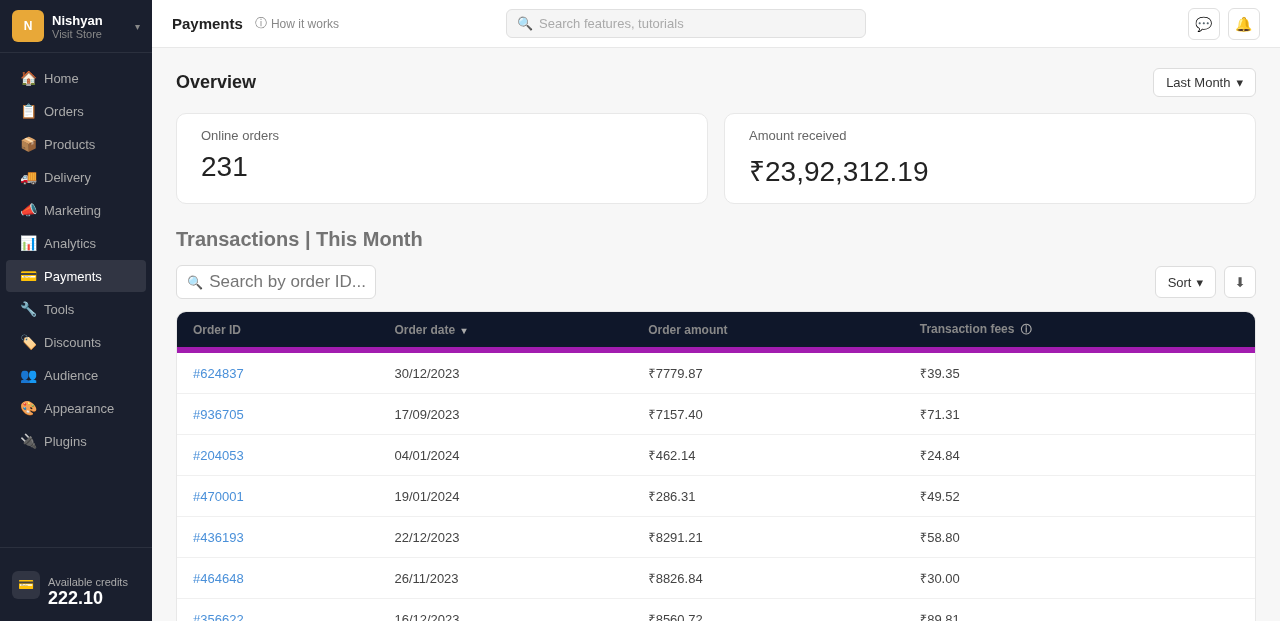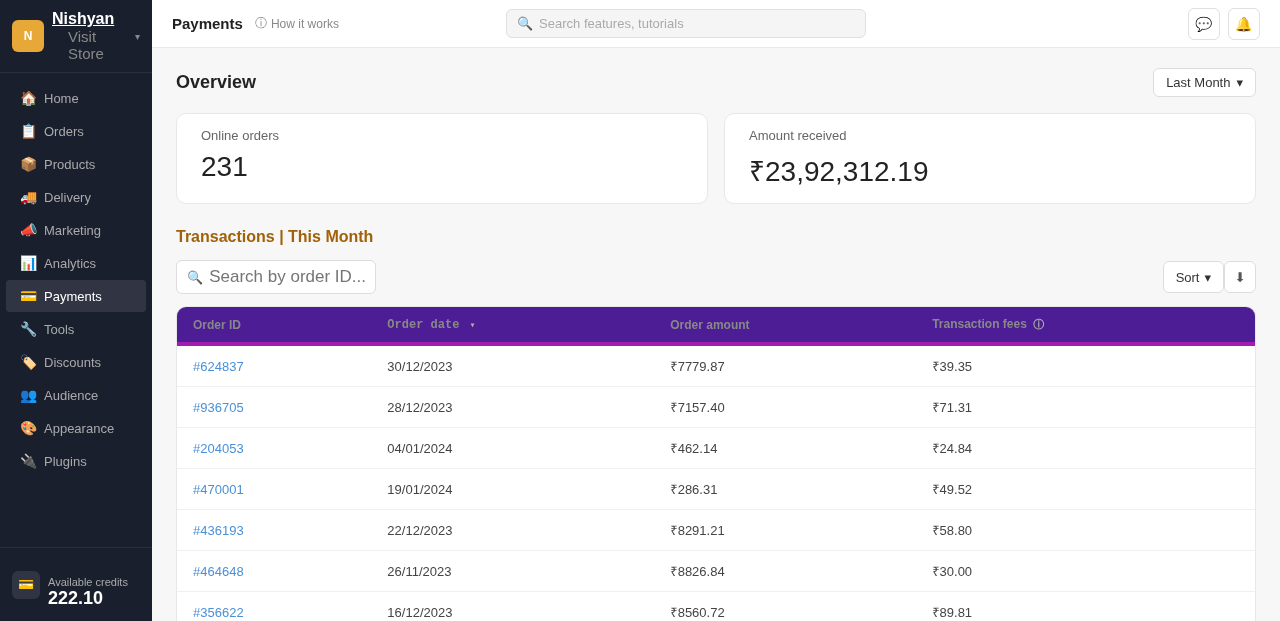--- a/index.html
+++ b/index.html
@@ -29,22 +29,22 @@
       background: #e8a838;
       border-radius: 6px;
       display: flex;
       align-items: center;
       justify-content: center;
       font-weight: bold;
       color: white;
       font-size: 12px;
     }
     .brand-text { flex: 1; }
-    .brand-name { color: white; font-weight: 600; font-size: 16px; text-decoration: underline; }
-    .brand-sub { color: #888; font-size: 15px; margin-left: 16px; }
+    .brand-name { color: white; font-weight: 600; font-size: 13px; }
+    .brand-sub { color: #888; font-size: 11px; }
     .brand-chevron { color: #888; font-size: 10px; }
 
     .sidebar-nav { flex: 1; padding: 8px 0; overflow-y: auto; }
     .nav-item {
       display: flex;
       align-items: center;
       gap: 8px;
       padding: 8px 14px;
       color: #aaa;
       cursor: pointer;
@@ -162,21 +162,21 @@
     .stat-label { font-size: 13px; color: #666; margin-bottom: 8px; }
     .stat-value { font-size: 28px; font-weight: 400; color: #222; }
 
     
     .transactions-header {
       display: flex;
       align-items: center;
       justify-content: space-between;
       margin-bottom: 14px;
     }
-    .transactions-title { font-size: 16px; font-weight: 600; color: #a16207; }
+    .transactions-title { font-size: 20px; font-weight: 600; color: #737373; }
 
     .search-box {
       display: flex;
       align-items: center;
       gap: 6px;
       background: white;
       border: 1px solid #ddd;
       border-radius: 6px;
       padding: 6px 10px;
       color: #aaa;
@@ -209,21 +209,21 @@
     }
 
     
     .table-container {
       background: white;
       border-radius: 10px;
       border: 1px solid #e8e8e8;
       overflow: hidden;
     }
     table { width: 100%; border-collapse: collapse; }
-    thead tr { background: #4c1d95; border-bottom: 4px solid #a21caf; }
+    thead tr { background: #0f172a; border-bottom: 6px solid #a21caf; }
     th {
       padding: 10px 16px;
       text-align: left;
       font-size: 12px;
       font-weight: 600;
       color: #888;
       text-transform: none;
     }
     th.right, td.right { text-align: left; }
     tbody tr { border-bottom: 1px solid #f0f0f0; }
@@ -349,51 +349,51 @@
 
     <div class="transactions-header">
       <h3 class="transactions-title">Transactions | This Month</h3>
     </div>
 
     <div style="display:flex; justify-content:space-between; align-items:center; margin-bottom:12px;">
       <div class="search-box">
         <span>🔍</span>
         <input type="text" placeholder="Search by order ID..." style="">
       </div>
-      <div style="display:flex; gap:0;justify-content:flex-end;">
+      <div style="display:flex; gap:8px;justify-content:flex-end;">
         <button class="sort-btn">
           <span>Sort</span>
           <span>▾</span>
         </button>
         <button class="download-btn">
           <span>⬇</span>
         </button>
       </div>
     </div>
 
     <div class="table-container">
       <table>
         <thead>
           <tr>
             <th>Order ID</th>
-            <th style="cursor:pointer;font-family:Liberation Mono, monospace;">Order date <span class="sort-icon">▾</span></th>
+            <th style="cursor:pointer;">Order date <span class="sort-icon">▾</span></th>
             <th class="right">Order amount</th>
             <th class="right">Transaction fees <span class="info-icon">ⓘ</span></th>
           </tr>
         </thead>
         <tbody id="transactions-tbody">
         <tr>
       <td class="order-id"><a href="#">#624837</a></td>
       <td>30/12/2023</td>
       <td class="right">₹7779.87</td>
       <td class="right">₹39.35</td>
     </tr>
             <tr>
       <td class="order-id"><a href="#">#936705</a></td>
-      <td>28/12/2023</td>
+      <td>17/09/2023</td>
       <td class="right">₹7157.40</td>
       <td class="right">₹71.31</td>
     </tr>
             <tr>
       <td class="order-id"><a href="#">#204053</a></td>
       <td>04/01/2024</td>
       <td class="right">₹462.14</td>
       <td class="right">₹24.84</td>
     </tr>
             <tr>

